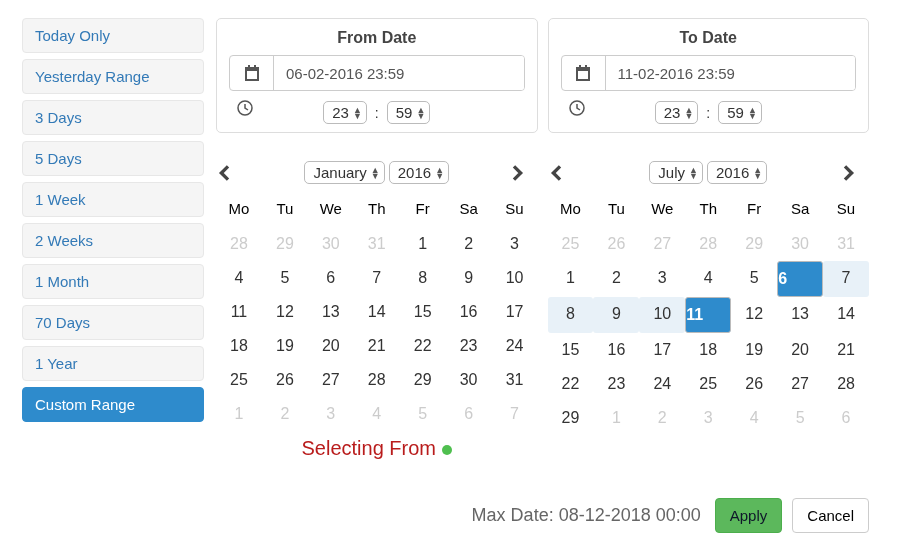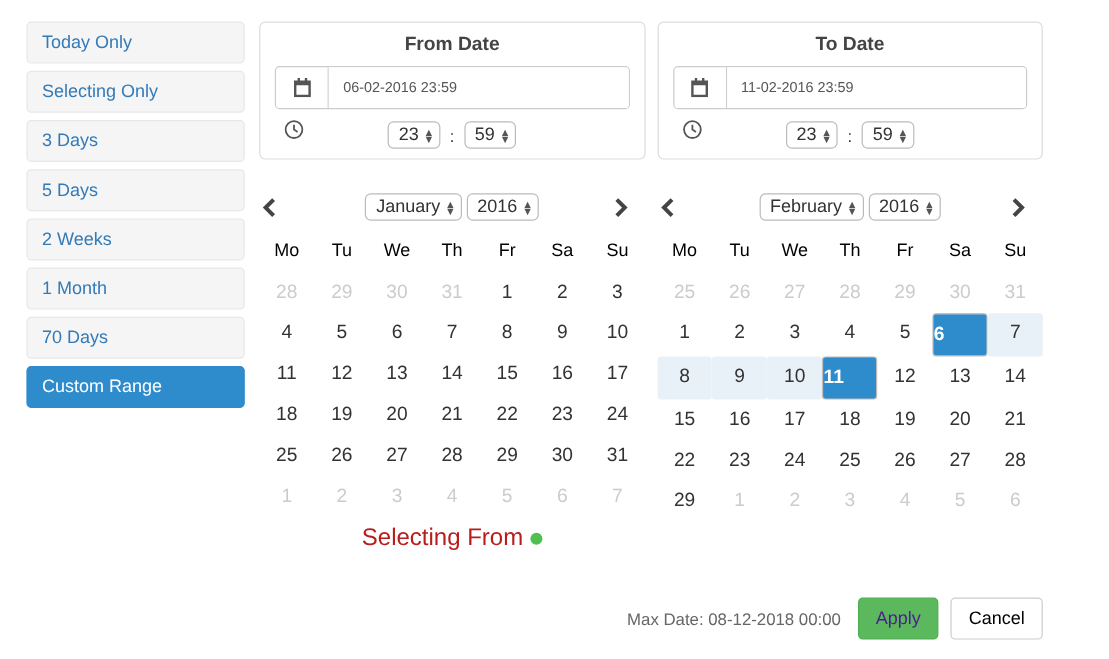--- a/index.html
+++ b/index.html
@@ -8,58 +8,60 @@
 .layout { display: flex; gap: 12px; }
 .presets { width: 182px; display: flex; flex-direction: column; gap: 6px; }
 .preset-btn { text-align: left; padding: 8px 12px; border: 1px solid #e7e7e7; border-radius: 4px; background: #f5f5f5; color: #337ab7; font-size: 15px; cursor: pointer; }
 .preset-btn.active { background: #2e8bcc; color: #ffffff; border-color: #2e8bcc; }
 .panels { flex: 1; display: flex; flex-direction: column; gap: 24px; }
 .top-row { display: flex; gap: 10px; }
 .panel { flex: 1; border: 1px solid #ddd; border-radius: 5px; padding: 10px 12px 8px; }
 .panel h3 { text-align: center; font-size: 16px; font-weight: 700; color: #444; margin-bottom: 8px; }
 .date-input { display: flex; border: 1px solid #ccc; border-radius: 4px; overflow: hidden; height: 36px; }
 .date-input .icon-box { width: 44px; display: flex; align-items: center; justify-content: center; border-right: 1px solid #ccc; color: #555; }
-.date-input input { flex: 1; border: none; padding: 0 12px; font-size: 12px; color: #555; outline: none; }
+.date-input input { flex: 1; border: none; padding: 0 12px; font-size: 15px; color: #555; outline: none; }
 .time-row { display: flex; align-items: center; justify-content: center; gap: 8px; margin-top: 10px; }
 .time-wrap { position: relative; width: 100%; display: flex; align-items: center; justify-content: center; gap: 4px; }
 .clock-icon { position: absolute; left: 8px; color: #555; }
 .sel { display: inline-flex; align-items: center; border: 1px solid #bbb; border-radius: 5px; padding: 2px 4px 2px 8px; font-size: 15px; background: #fff; cursor: pointer; }
 .spin { display: inline-flex; flex-direction: column; margin-left: 4px; line-height: 6px; font-size: 9px; color: #555; }
 .cals { display: flex; gap: 10px; }
 .cal { flex: 1; }
 .cal-head { display: flex; align-items: center; justify-content: space-between; padding: 4px 2px 10px; }
 .nav-btn { width: 24px; text-align: center; cursor: pointer; color: #444; }
 .cal-head-center { display: flex; gap: 4px; }
 .grid { display: grid; grid-template-columns: repeat(7, 1fr); text-align: center; }
 .dow { font-size: 15px; color: #000000; padding: 6px 0 10px; text-align: center; }
 .day { padding: 8px 0; font-size: 16px; cursor: pointer; border-radius: 3px; }
 .day.muted { color: #ccc; }
 .day.range { background: #e8f1f8; }
 .day.sel { background: #2e8bcc; color: #fff; font-weight: 600; }
 .status-line { text-align: center; font-size: 20px; color: #b91c1c; padding: 6px 0 0; }
 .dot { display: inline-block; width: 10px; height: 10px; border-radius: 50%; background: #4fbf4f; margin-left: 6px; vertical-align: middle; }
 .footer { display: flex; justify-content: flex-end; align-items: center; gap: 10px; padding-top: 14px; }
-.maxdate { color: #666; font-size: 14px; margin-right: 4px; }
+.maxdate { color: #666; font-size: 18px; margin-right: 4px; }
 .btn { padding: 8px 14px; border-radius: 4px; font-size: 15px; cursor: pointer; border: 1px solid #ccc; background: #fff; }
-.btn.apply { background: #5cb85c; border-color: #4cae4c; color: #4c1d95; }
+.btn.apply { background: #5cb85c; border-color: #4cae4c; color: #0f172a; }
 svg { display: block; }
 </style>
 </head>
 <body>
 
 <div class="wrapper">
   <div class="layout">
     <div class="presets" id="presets">
         <button class="preset-btn">Today Only</button>
-        <button class="preset-btn">Selecting Only</button>
+        <button class="preset-btn">Yesterday Range</button>
         <button class="preset-btn">3 Days</button>
         <button class="preset-btn">5 Days</button>
+        <button class="preset-btn">1 Week</button>
         <button class="preset-btn">2 Weeks</button>
         <button class="preset-btn">1 Month</button>
         <button class="preset-btn">70 Days</button>
+        <button class="preset-btn">1 Year</button>
         <button class="preset-btn active">Custom Range</button>
       </div>
     <div class="panels">
       <div class="top-row">
         <div class="panel">
           <h3>From Date</h3>
           <div class="date-input">
             <div class="icon-box">
               <svg width="16" height="16" viewBox="0 0 16 16">
                   <path fill="currentColor" d="M12 2V0h-2v2H6V0H4v2H1v14h14V2h-3zm1 12H3V6h10v8z"></path>
@@ -198,21 +200,21 @@
         </div>
         <div class="cal">
           <div class="cal-head">
             <span class="nav-btn">
                 <svg width="12" height="16" viewBox="0 0 8 12">
                   <path d="M7 1 2 6l5 5" stroke="currentColor" stroke-width="2.5" fill="none"></path>
                 </svg>
               </span>
             <span class="cal-head-center">
               <span class="sel">
-                  <span>February</span>
+                  <span>July</span>
                   <span class="spin">▲<br>▼</span>
                 </span>
               <span class="sel">
                   <span>2016</span>
                   <span class="spin">▲<br>▼</span>
                 </span>
             </span>
             <span class="nav-btn">
                 <svg width="12" height="16" viewBox="0 0 8 12">
                   <path d="M1 1l5 5-5 5" stroke="currentColor" stroke-width="2.5" fill="none"></path>

